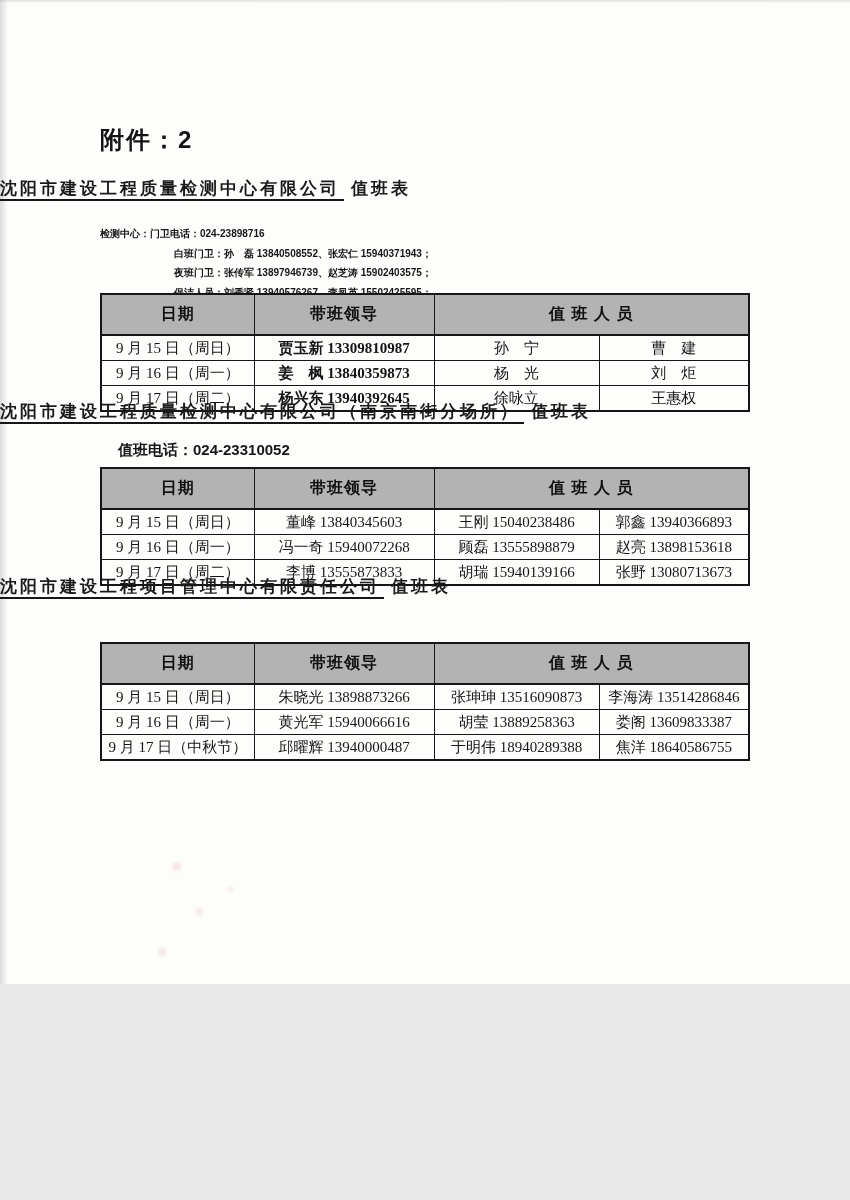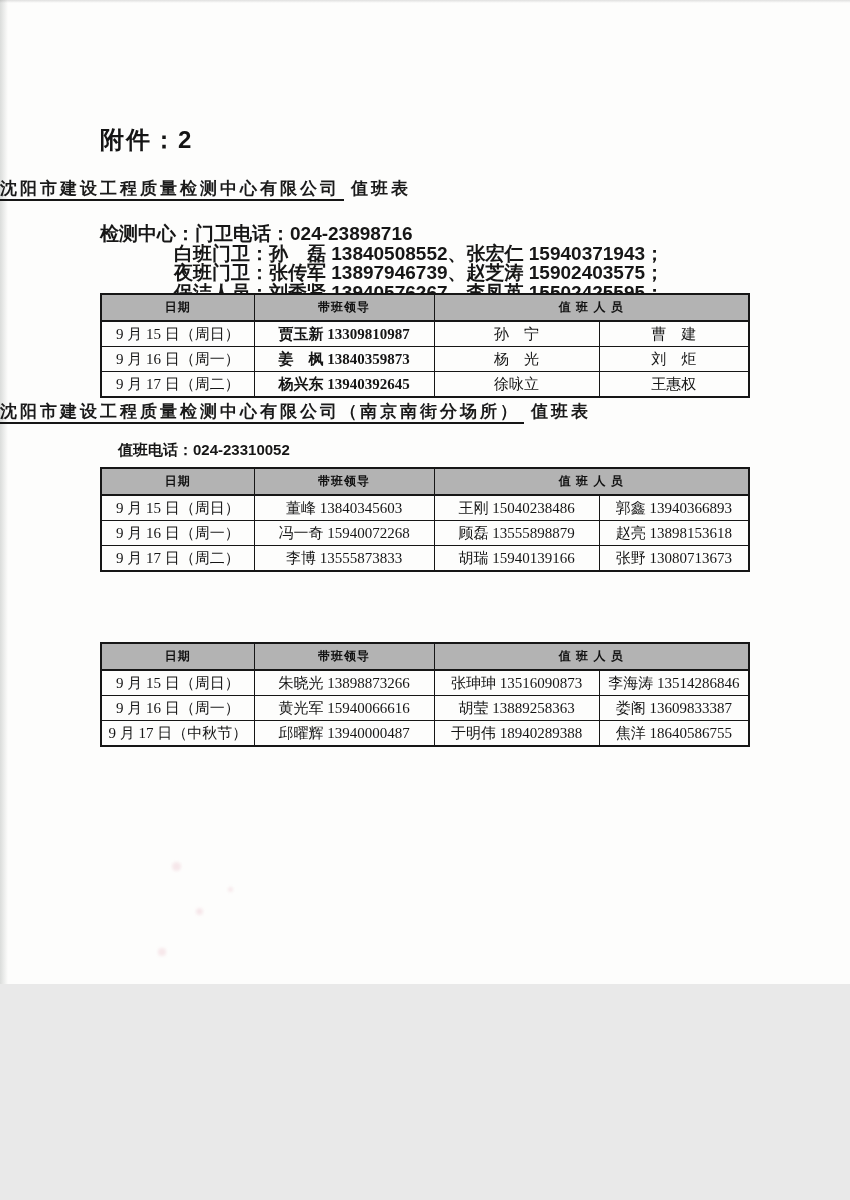--- a/index.html
+++ b/index.html
@@ -41,21 +41,21 @@
   .sec-title .u{
     border-bottom:2px solid #161616;padding-bottom:1px;padding-right:4px;margin-right:7px;
   }
   .t1{top:177px;}
   .t2{top:400px;}
   .t3{top:575px;}
 
   .contact{
     position:absolute;left:100px;top:224px;
     font-family:"Liberation Sans","DejaVu Sans",sans-serif;
-    font-weight:bold;font-size:19px;line-height:19.5px;color:#161616;
+    font-weight:bold;font-size:10px;line-height:19.5px;color:#161616;
   }
   .contact-indent{margin-left:74px;}
 
   .phone-line{
     position:absolute;left:88px;
     font-family:"Liberation Sans","DejaVu Sans",sans-serif;
     font-weight:bold;font-size:15px;color:#161616;margin-left:30px;
   }
   .p2{top:441px;}
   .p3{top:616px;}
@@ -70,22 +70,22 @@
   .tb1{top:293px;}
   .tb2{top:467px;}
   .tb3{top:642px;}
   .duty-table col.c-date{width:153px;}
   .duty-table col.c-leader{width:180px;}
   .duty-table col.c-staff{width:165px;}
   .duty-table col.c-staff2{width:150px;}
   .duty-table th{
     height:25px;background:#b3b3b3;border:1px solid #161616;border-bottom:2px solid #161616;
     font-family:"Liberation Sans","DejaVu Sans",sans-serif;
-    font-weight:bold;font-size:12px;letter-spacing:1px;color:#101010;
-    text-align:center;padding:0;margin-left:10px;
+    font-weight:bold;font-size:16px;letter-spacing:1px;color:#101010;
+    text-align:center;padding:7px;margin-left:10px;
   }
   .duty-table td{
     height:24px;border:1px solid #161616;text-align:center;vertical-align:middle;
     font-size:15px;padding:0 4px;white-space:nowrap;overflow:hidden;color:#151515;
   }
   .duty-table td.strong{font-weight:bold;}
 
   .page-number{
     position:absolute;left:0;top:1080px;width:100%;text-align:center;
     font-size:16px;color:#2a2a2a;
@@ -191,20 +191,23 @@
       </tr>
       <tr>
         <td>9 月 17 日（周二）</td>
         <td>李博 13555873833</td>
         <td>胡瑞 15940139166</td>
         <td>张野 13080713673</td>
       </tr>
     </tbody>
   </table>
 
+  <div class="sec-title t3">
+    <span class="u">沈阳市建设工程项目管理中心有限责任公司</span><span>值班表</span>
+  </div>
 
 
   <table class="duty-table tb3">
     <colgroup>
         <col class="c-date">
         <col class="c-leader">
         <col class="c-staff">
         <col class="c-staff2">
       </colgroup>
     <thead>

